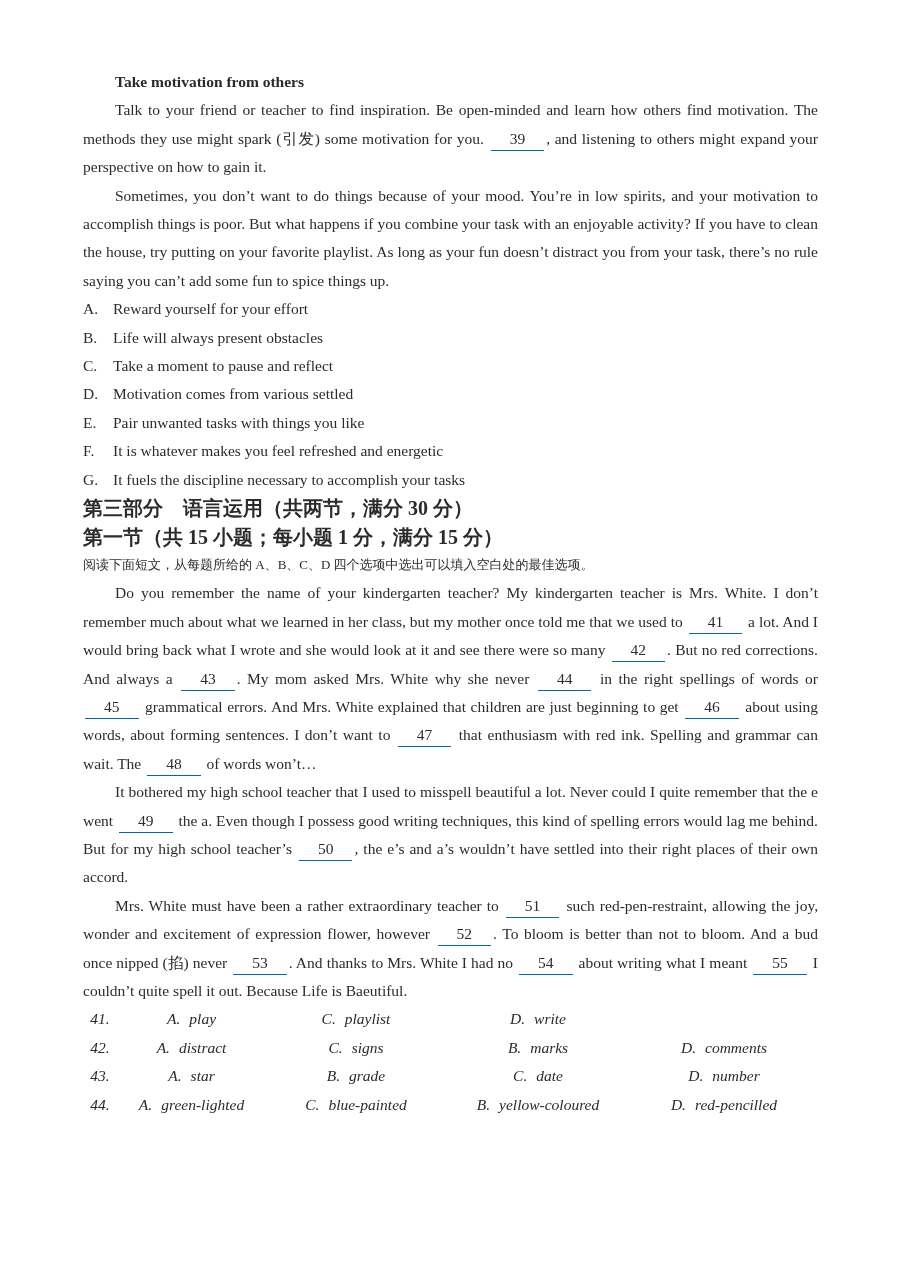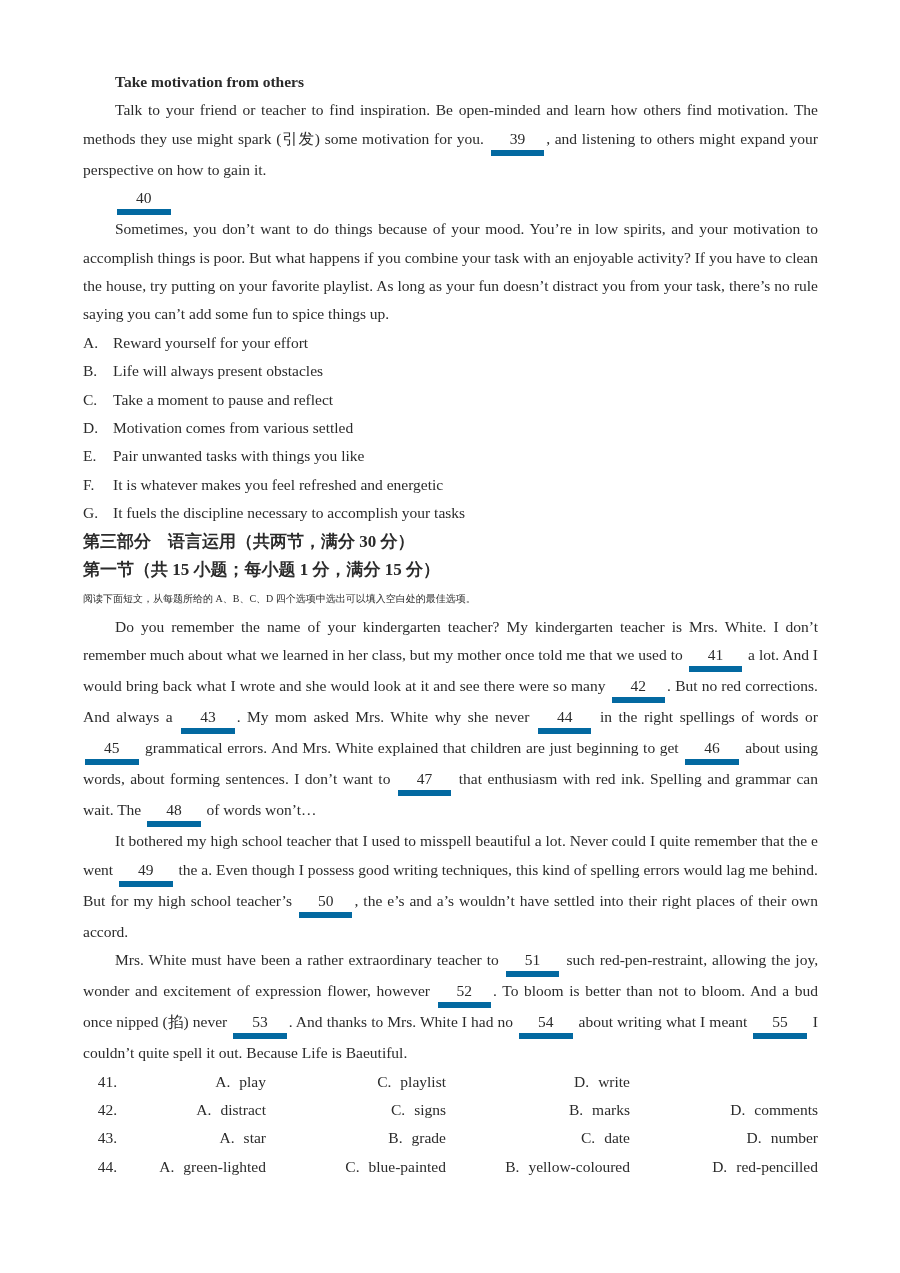--- a/index.html
+++ b/index.html
@@ -19,59 +19,59 @@
     color: #2b2b2b;
   }
   p.para {
     margin: 0;
     text-align: justify;
   }
   .indent { text-indent: 32px; }
   .b { font-weight: bold; }
   .cn-head {
     font-weight: bold;
-    font-size: 17px;
+    font-size: 20px;
     text-align: left;
   }
   .cn-body {
-    font-size: 10px;
+    font-size: 13px;
     text-align: left;
   }
   .blank {
     display: inline-block;
     padding: 0 19px 1px 19px;
     margin: 0 2px;
-    border-bottom: 6px solid #0369a1;
+    border-bottom: 1px solid #0369a1;
     line-height: 20px;
     text-indent: 0;
   }
   .opt-list { margin: 0; }
   .opt-row {
     display: grid;
     grid-template-columns: 30px 1fr;
     text-align: left;
   }
   .q-list { margin: 0; }
   .q-row {
     display: grid;
     grid-template-columns: 34px 149px 180px 184px 1fr;
-    text-align: right;
+    text-align: center;
+    font-style: italic;
   }
   .opt-label { margin-right: 9px; }
 </style>
 </head>
 <body>
 
 <div class="page">
 
   <p class="para b indent">Take motivation from others</p>
 
   <p class="para indent">Talk to your friend or teacher to find inspiration. Be open-minded and learn how others find motivation. The methods they use might spark (引发) some motivation for you. <span class="blank">39</span>, and listening to others might expand your perspective on how to gain it.</p>
 
-  <p class="para indent"><span class="blank">40</span></p>
 
   <p class="para indent">Sometimes, you don’t want to do things because of your mood. You’re in low spirits, and your motivation to accomplish things is poor. But what happens if you combine your task with an enjoyable activity? If you have to clean the house, try putting on your favorite playlist. As long as your fun doesn’t distract you from your task, there’s no rule saying you can’t add some fun to spice things up.</p>
 
   <div class="opt-list">
     <div class="opt-row">
       <span class="opt-letter">A.</span>
       <span>Reward yourself for your effort</span>
     </div>
     <div class="opt-row">
       <span class="opt-letter">B.</span>

